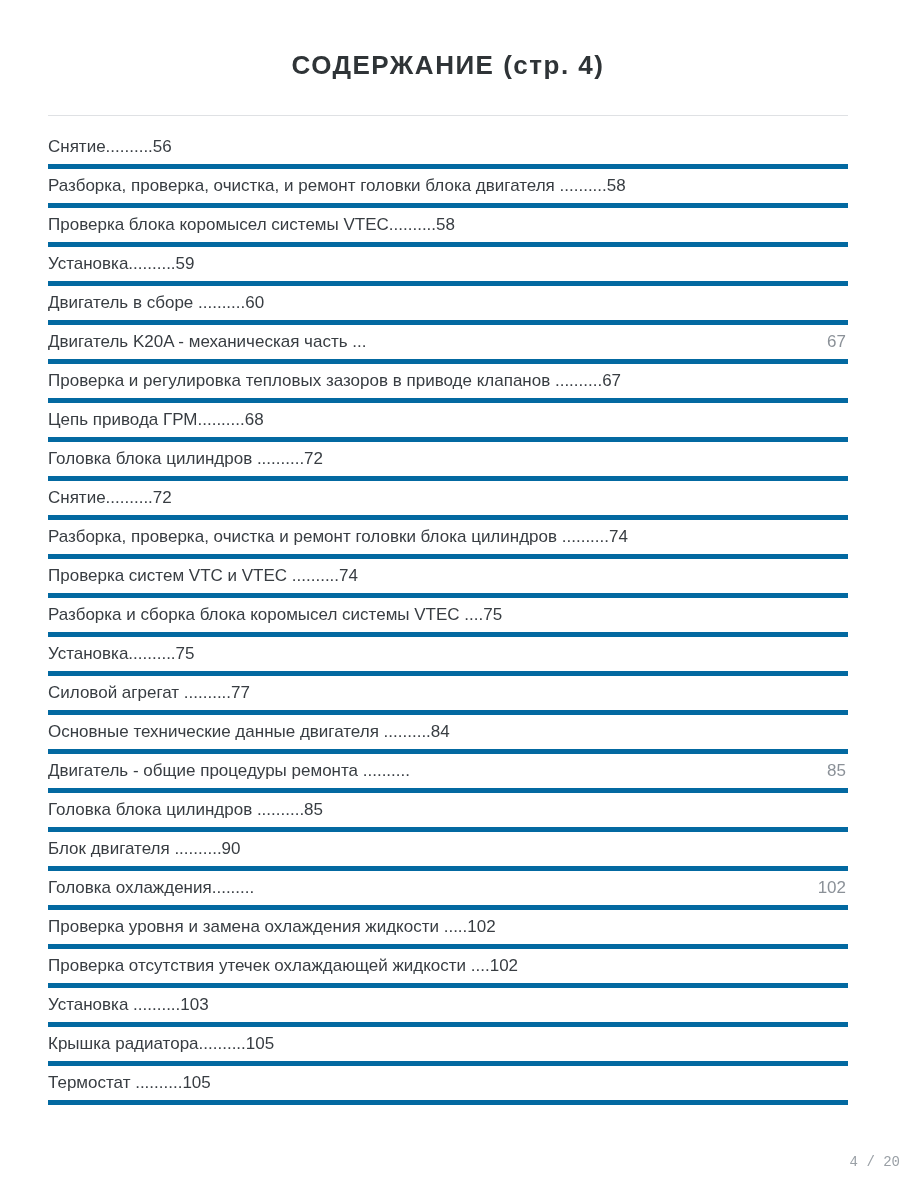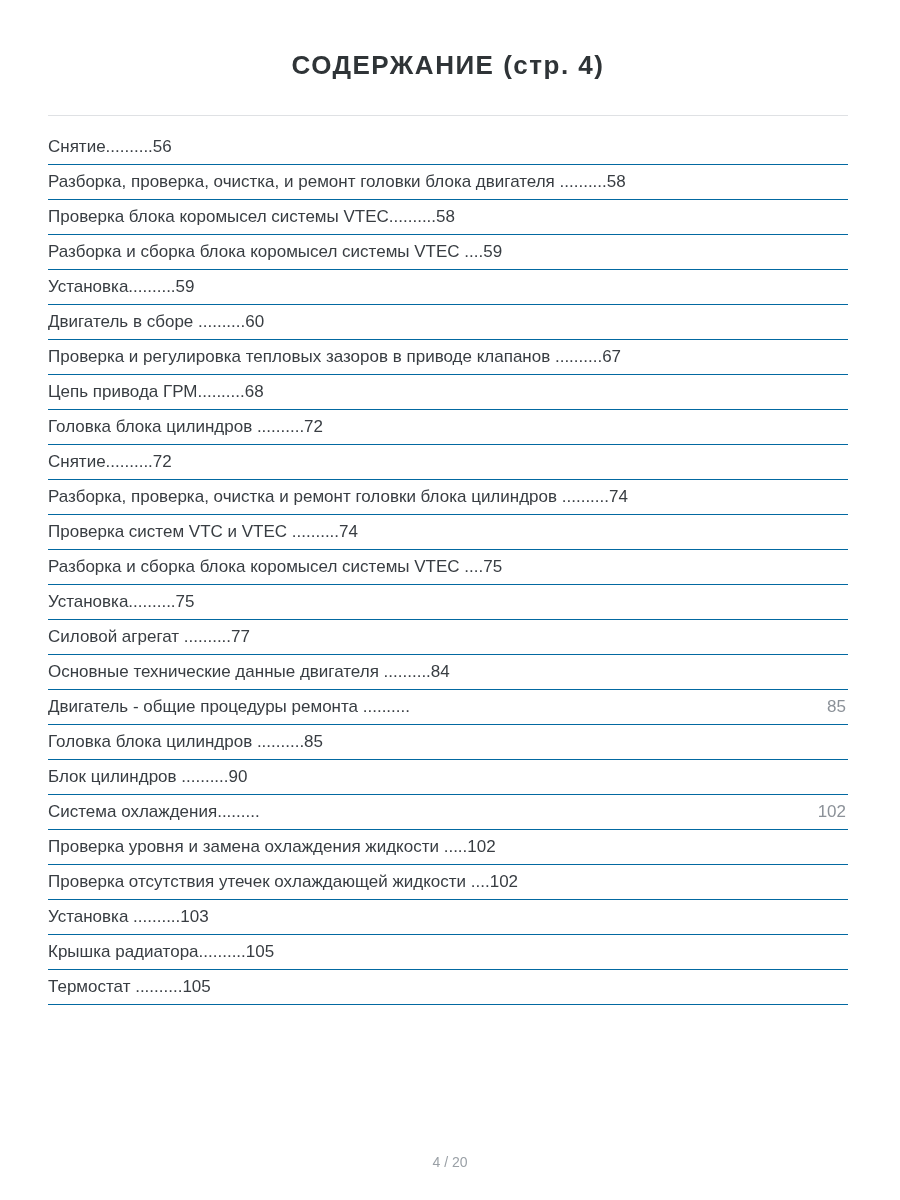--- a/index.html
+++ b/index.html
@@ -31,43 +31,44 @@
     border-top: 1px solid #dfe1e4;
     margin: 34px 0 4px 0;
   }
   .toc {
     margin-top: 14px;
   }
   .toc-row {
     display: flex;
     align-items: baseline;
     justify-content: space-between;
-    border-bottom: 1px solid #0369a1;
+    border-bottom: 5px solid #0369a1;
     padding: 8px 2px 9px 0;
     font-size: 17px;
     line-height: 1.0;
     color: #383d42;
   }
   .toc-label {
     white-space: nowrap;
     overflow: hidden;
   }
   .toc-right-page {
     color: #8b9198;
     padding-left: 12px;
     flex: 0 0 auto;
   }
   .footer {
     position: absolute;
     left: 0;
     right: 0;
     bottom: 38px;
-    text-align: center;
+    text-align: right;
     font-size: 14px;
     color: #9aa0a6;
+    font-family: Liberation Mono, monospace;
   }
 </style>
 </head>
 <body>
 
 <div class="page">
   <h1 class="title">СОДЕРЖАНИЕ (стр. 4)</h1>
 
   <hr class="title-rule">
 
@@ -75,27 +76,28 @@
       <div class="toc-row">
         <span class="toc-label">Снятие..........56</span>
       </div>
       <div class="toc-row">
         <span class="toc-label">Разборка, проверка, очистка, и ремонт головки блока двигателя ..........58</span>
       </div>
       <div class="toc-row">
         <span class="toc-label">Проверка блока коромысел системы VTEC..........58</span>
       </div>
       <div class="toc-row">
-        <span class="toc-label">Разборка и сборка блока коромысел системы VTEC ....59</span>
-      </div>
-      <div class="toc-row">
         <span class="toc-label">Установка..........59</span>
       </div>
       <div class="toc-row">
         <span class="toc-label">Двигатель в сборе ..........60</span>
+      </div>
+      <div class="toc-row">
+        <span class="toc-label">Двигатель K20A - механическая часть ...</span>
+        <span class="toc-right-page">67</span>
       </div>
       <div class="toc-row">
         <span class="toc-label">Проверка и регулировка тепловых зазоров в приводе клапанов ..........67</span>
       </div>
       <div class="toc-row">
         <span class="toc-label">Цепь привода ГРМ..........68</span>
       </div>
       <div class="toc-row">
         <span class="toc-label">Головка блока цилиндров ..........72</span>
       </div>
@@ -121,24 +123,24 @@
         <span class="toc-label">Основные технические данные двигателя ..........84</span>
       </div>
       <div class="toc-row">
         <span class="toc-label">Двигатель - общие процедуры ремонта ..........</span>
         <span class="toc-right-page">85</span>
       </div>
       <div class="toc-row">
         <span class="toc-label">Головка блока цилиндров ..........85</span>
       </div>
       <div class="toc-row">
-        <span class="toc-label">Блок цилиндров ..........90</span>
+        <span class="toc-label">Блок двигателя ..........90</span>
       </div>
       <div class="toc-row">
-        <span class="toc-label">Система охлаждения.........</span>
+        <span class="toc-label">Головка охлаждения.........</span>
         <span class="toc-right-page">102</span>
       </div>
       <div class="toc-row">
         <span class="toc-label">Проверка уровня и замена охлаждения жидкости .....102</span>
       </div>
       <div class="toc-row">
         <span class="toc-label">Проверка отсутствия утечек охлаждающей жидкости ....102</span>
       </div>
       <div class="toc-row">
         <span class="toc-label">Установка ..........103</span>

